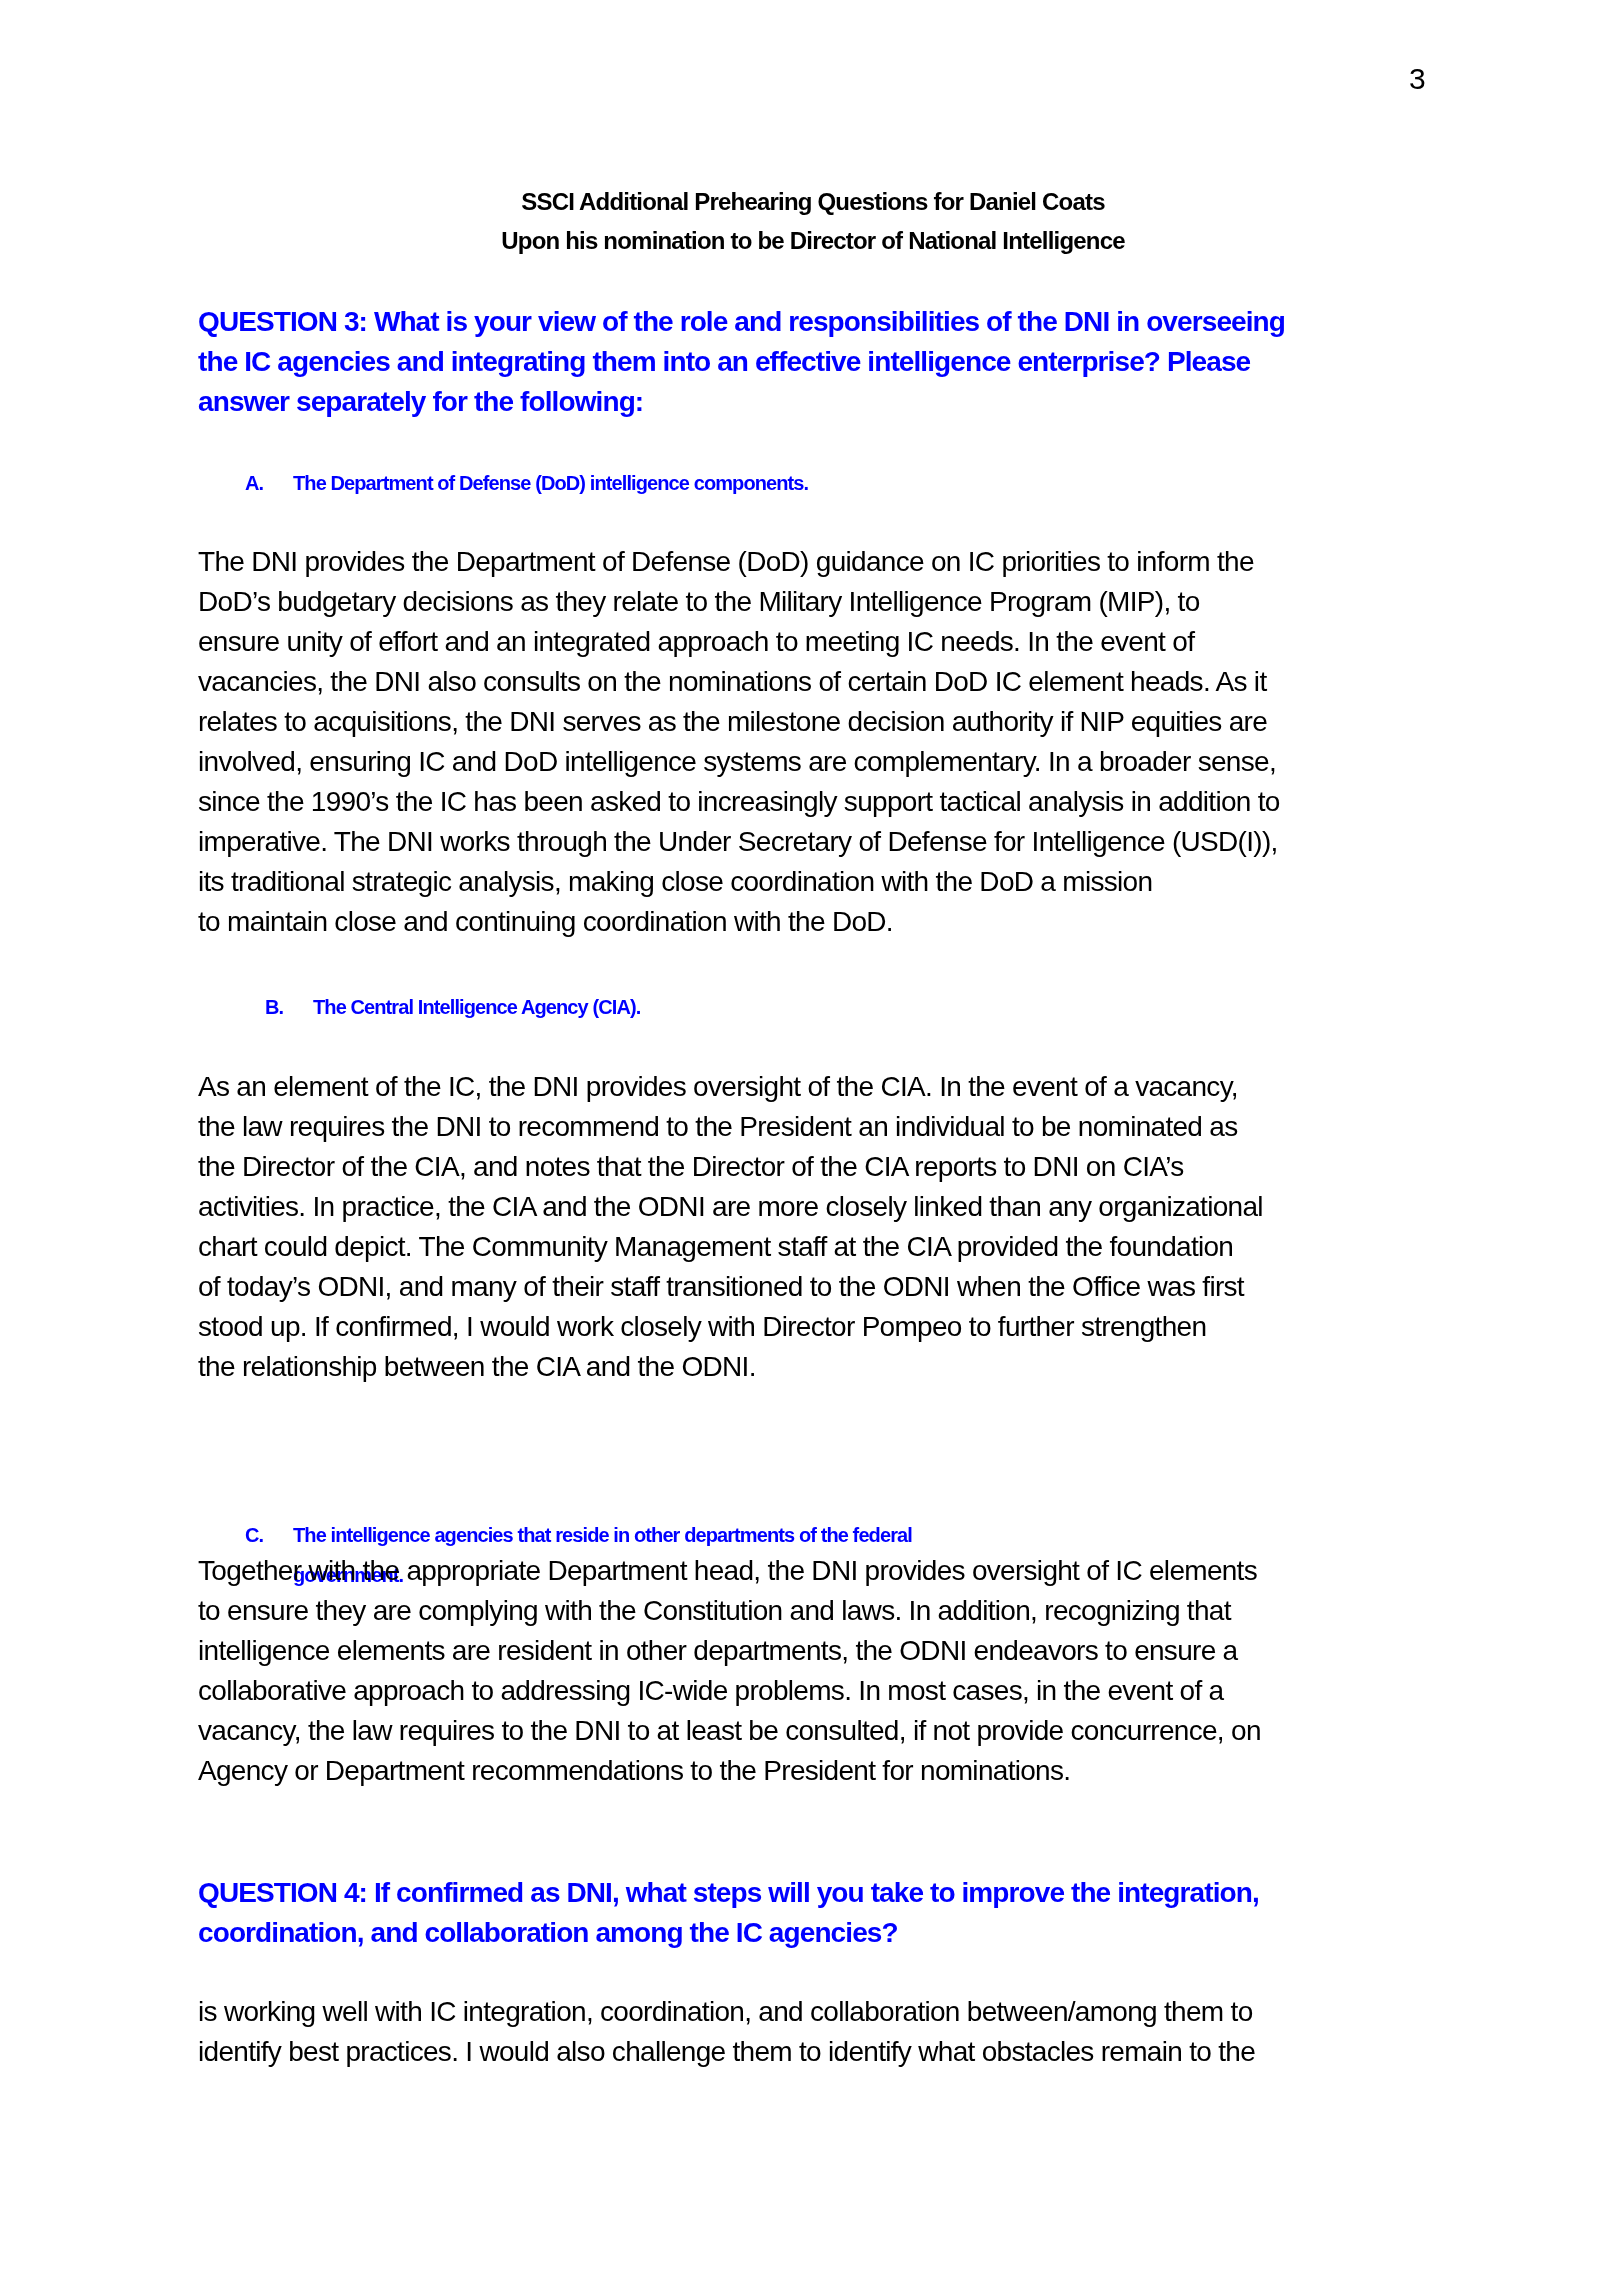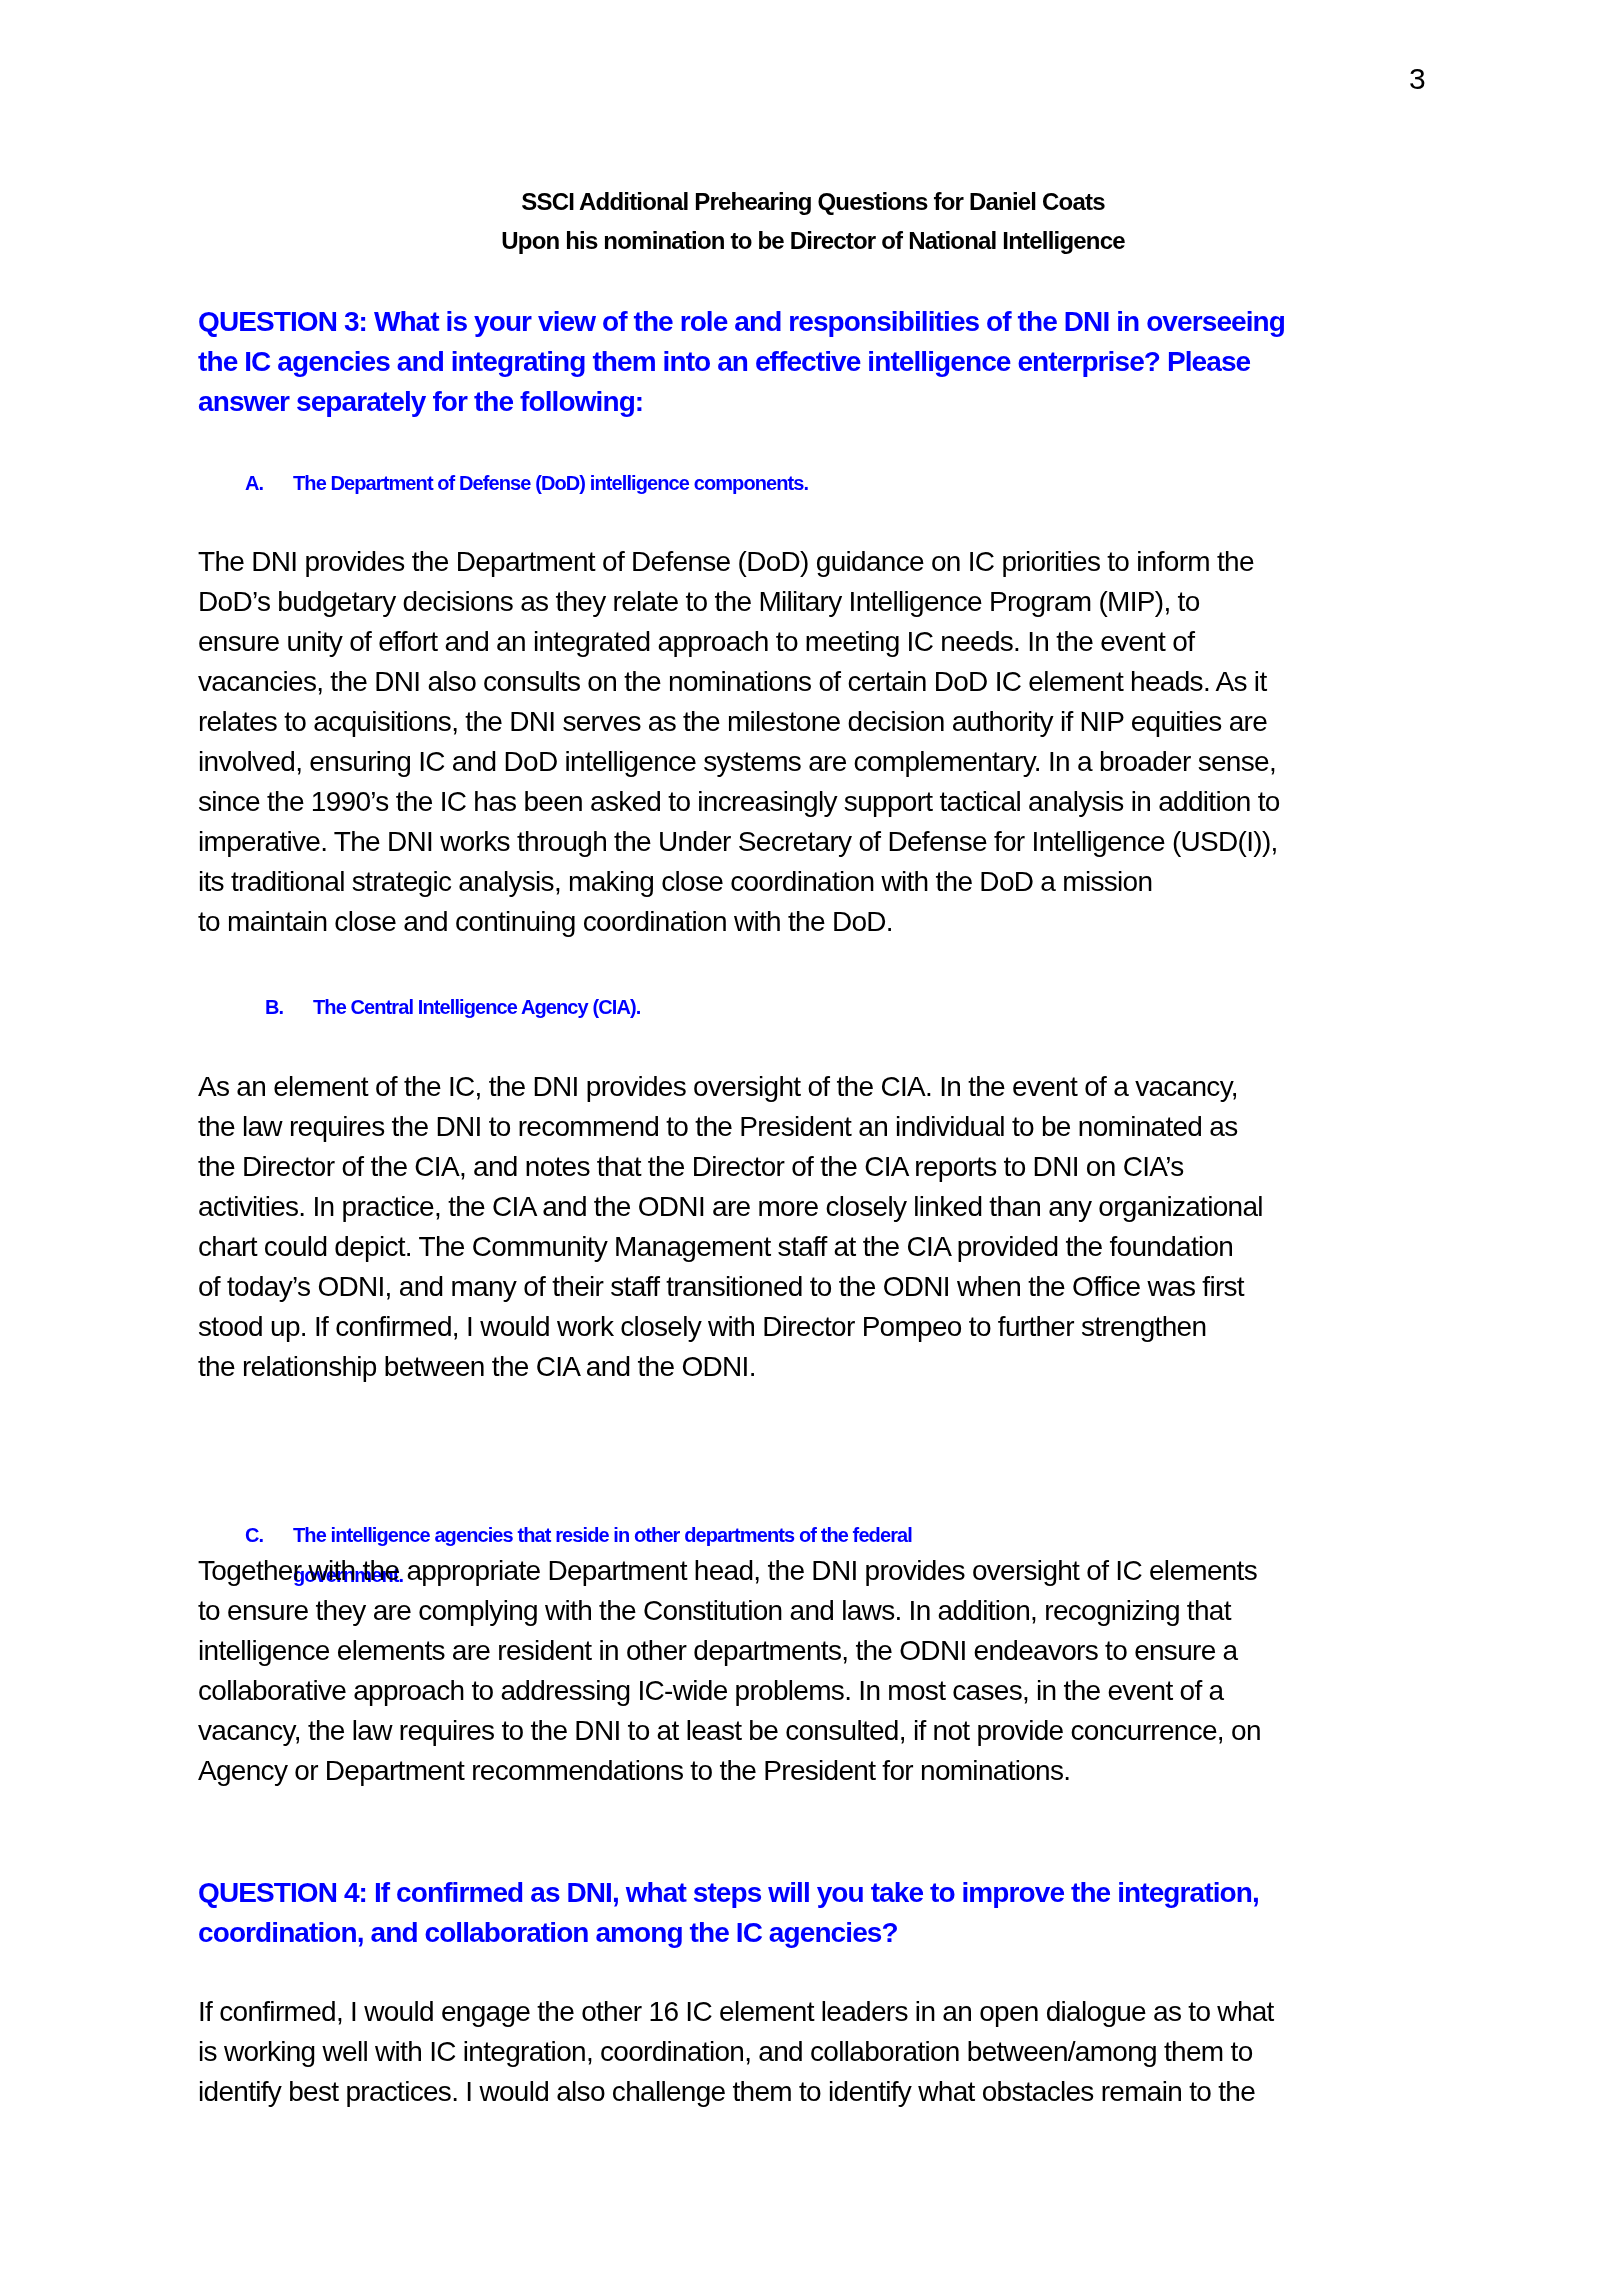--- a/index.html
+++ b/index.html
@@ -77,19 +77,18 @@
     <span class="line">collaborative approach to addressing IC-wide problems.  In most cases, in the event of a</span>
     <span class="line">vacancy, the law requires to the DNI to at least be consulted, if not provide concurrence, on</span>
     <span class="line">Agency or Department recommendations to the President for nominations.</span>
   </div>
 
   <div class="blk blue" style="top:1873px;">
     <span class="line">QUESTION 4:  If confirmed as DNI, what steps will you take to improve the integration,</span>
     <span class="line">coordination, and collaboration among the IC agencies?</span>
   </div>
   <div class="blk" style="top:1992px;">
-    <span class="line">If confirmed, I would engage the other 16 IC element leaders in an open dialogue as to what</span>
     <span class="line">is working well with IC integration, coordination, and collaboration between/among them to</span>
     <span class="line">identify best practices.  I would also challenge them to identify what obstacles remain to the</span>
   </div>
 
 </div>
 
 
 </body></html>

